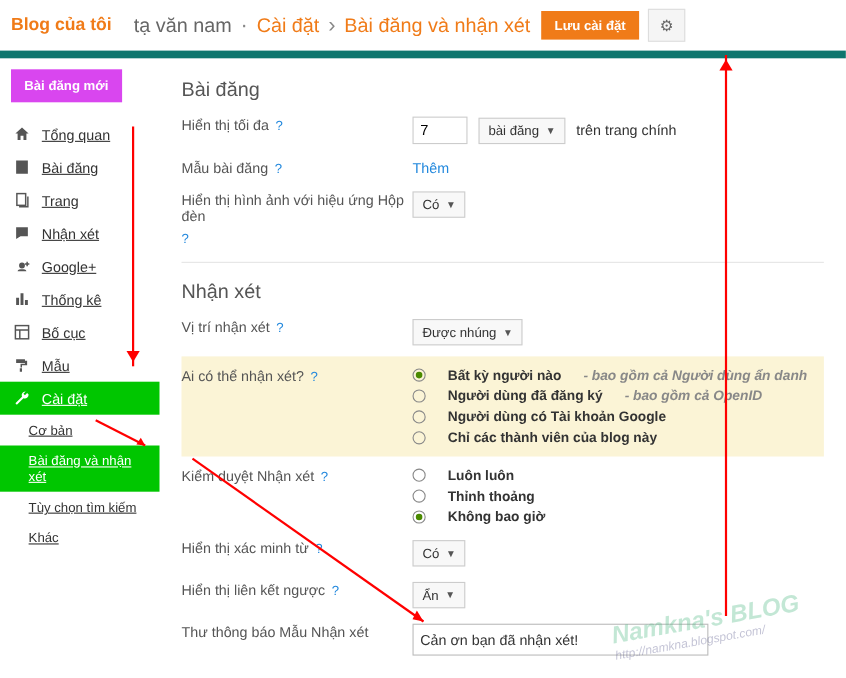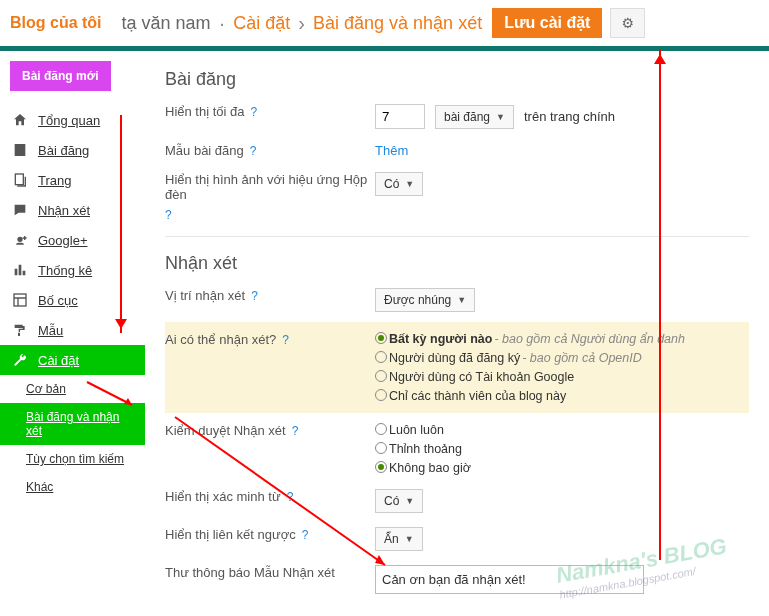--- a/index.html
+++ b/index.html
@@ -1,22 +1,22 @@
 <!DOCTYPE html>
 <html><head>
 <meta charset="utf-8">
 <style>
 * { box-sizing: border-box; margin: 0; padding: 0; }
 body { font-family: Arial, sans-serif; font-size: 13px; color: #333; background: #fff; width: 769px; }
-.header { display: flex; align-items: center; padding: 8px 10px; border-bottom: 5px solid #0f766e; }
+.header { display: flex; align-items: center; padding: 8px 10px; border-bottom: 7px solid #0f766e; }
 .blog-title { color: #f07b18; font-size: 16px; font-weight: bold; margin-right: 20px; }
 .owner { color: #666; font-size: 18px; }
 .separator { color: #888; margin: 0 8px; font-size: 20px; }
 .breadcrumb-link { color: #f07b18; font-size: 18px; }
-.save-btn { background: #f07b18; color: #fff; border: none; padding: 6px 12px; font-size: 16px; font-weight: bold; margin-left: 10px; cursor: pointer; }
+.save-btn { background: #f07b18; color: #fff; border: none; padding: 6px 12px; font-size: 12px; font-weight: bold; margin-left: 10px; cursor: pointer; }
 .gear-btn { background: #f5f5f5; border: 1px solid #ddd; padding: 6px 10px; margin-left: 8px; cursor: pointer; color: #666; font-size: 14px; }
 .layout { display: flex; }
 .sidebar { width: 145px; padding: 10px 0; }
 .new-post-btn { background: #d946ef; color: #fff; border: none; padding: 8px 12px; font-weight: bold; font-size: 12px; margin: 0 0 14px 10px; cursor: pointer; }
 .nav-item { display: flex; align-items: center; padding: 6px 10px; cursor: pointer; color: #333; text-decoration: underline; }
 .nav-item .icon { width: 20px; height: 18px; margin-right: 8px; display: inline-flex; align-items: center; justify-content: center; color: #555; }
 .nav-item.active { background: #00c600; color: #fff; }
 .nav-item.active .icon { color: #fff; }
 .sub-item { padding: 7px 10px 7px 26px; font-size: 12px; cursor: pointer; text-decoration: underline; }
 .sub-item.highlight { background: #00c600; color: #fff; }
@@ -25,21 +25,21 @@
 .row { display: flex; align-items: flex-start; margin-bottom: 14px; }
 .row .label { width: 210px; color: #555; font-size: 13px; display: flex; align-items: center; gap: 6px; flex-wrap: wrap; }
 .help { color: #2288dd; font-size: 12px; cursor: pointer; }
 .row .ctrl { flex: 1; display: flex; align-items: center; gap: 10px; flex-wrap: wrap; }
 .num-input { width: 50px; padding: 4px 6px; border: 1px solid #ccc; }
 .dropdown { background: #f8f8f8; border: 1px solid #ccc; padding: 4px 8px; cursor: pointer; display: inline-flex; align-items: center; gap: 6px; font-size: 12px; }
 .chev { font-size: 9px; color: #555; }
 .link { color: #2288dd; cursor: pointer; }
 .hr { border-top: 1px solid #e5e5e5; margin: 10px 0 16px 0; }
 .radio-group { display: flex; flex-direction: column; gap: 5px; }
-.radio-line { display: flex; align-items: flex-start; gap: 2px; font-size: 12.5px; }
+.radio-line { display: flex; align-items: center; gap: 20px; font-size: 12.5px; font-weight: bold; }
 .radio-line .sub { color: #888; font-style: italic; }
 .radio { width: 12px; height: 12px; border: 1px solid #888; border-radius: 50%; display: inline-flex; align-items: center; justify-content: center; }
 .radio.sel::after { content: ""; width: 6px; height: 6px; background: #4a8a00; border-radius: 50%; }
 .who-box { background: #fbf4d6; padding: 10px 0; margin: -4px 0 10px 0; }
 .msgbox { width: 269px; border: 1px solid #bbb; padding: 6px; font-size: 13px; color: #333; }
 .watermark { position: absolute; right: 40px; bottom: 40px; opacity: .35; font-style: italic; color: #6aa; transform: rotate(-10deg); pointer-events: none; }
 .watermark .b1 { color: #5b8; font-weight: bold; font-size: 22px; }
 .watermark .b2 { font-size: 11px; color: #558; }
 
 .arrow { position: absolute; pointer-events: none; }

